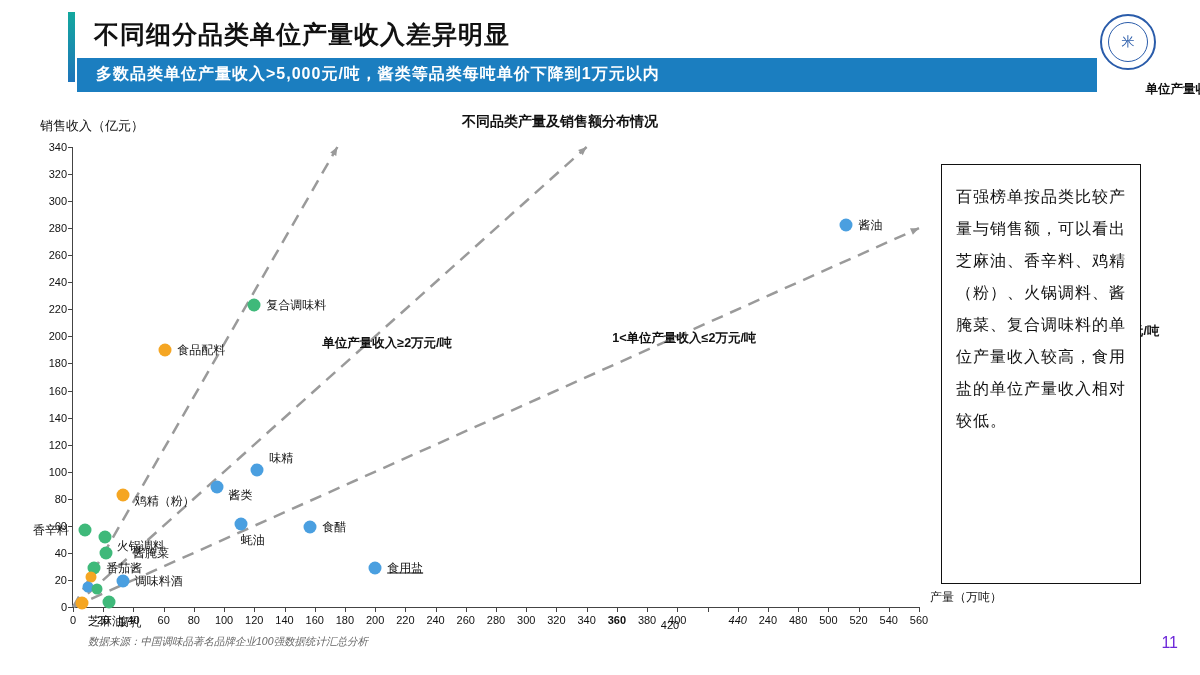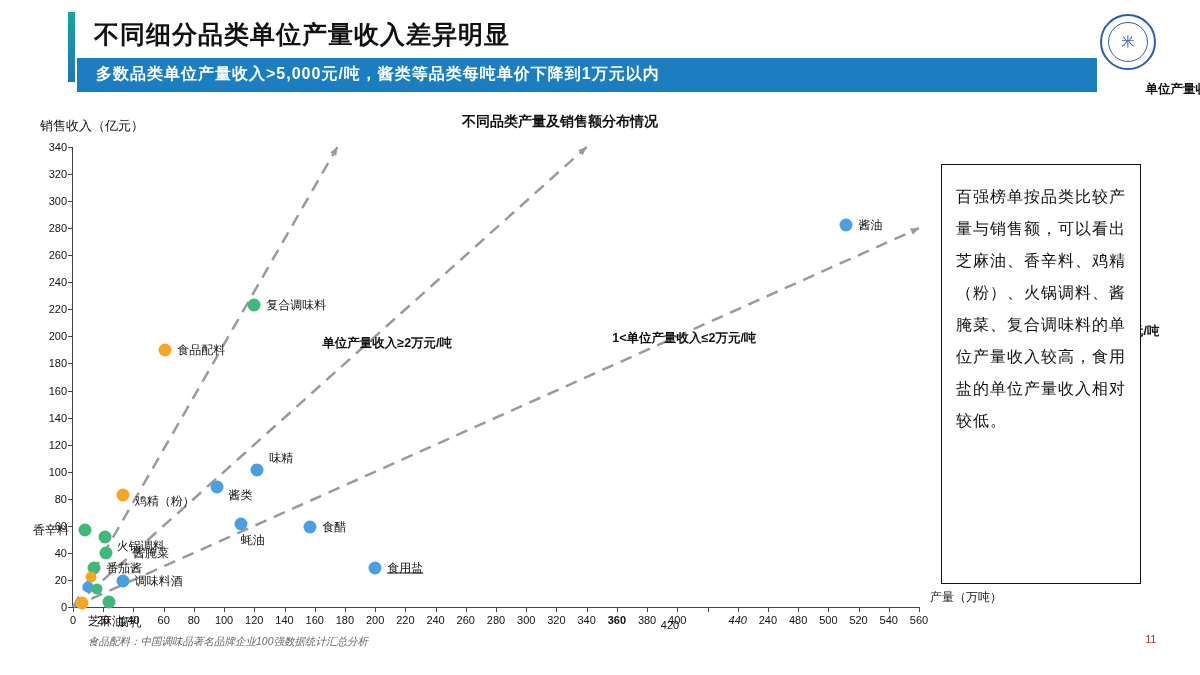--- a/index.html
+++ b/index.html
@@ -82,21 +82,21 @@
     position:absolute;left:941px;top:164px;width:200px;height:420px;
     border:1px solid #111;background:#fff;
     padding:16px 14px;box-sizing:border-box;
     font-size:16px;line-height:2.0;letter-spacing:1px;color:#111;
   }
   
   #source{
     position:absolute;left:88px;top:635px;font-size:10.5px;color:#666;font-style:italic;
   }
   #pagenum{
-    position:absolute;right:44px;top:634px;font-size:10px;color:#b91c1c;
+    position:absolute;right:22px;top:634px;font-size:16px;color:#6d28d9;
   }
 </style>
 </head>
 <body>
 
 <div id="header">
   <div id="accent-bar"></div>
   <div id="title">不同细分品类单位产量收入差异明显</div>
   <div id="subtitle-band"></div>
   <div id="subtitle">多数品类单位产量收入&gt;5,000元/吨，酱类等品类每吨单价下降到1万元以内</div>
@@ -250,14 +250,14 @@
       <div class="dot" style="left: 24.1714px; top: 442.412px; width: 11px; height: 11px; background: rgb(63, 185, 122);"></div>
       <div class="dot" style="left: 9.06429px; top: 455.941px; width: 13px; height: 13px; background: rgb(245, 166, 35);"></div>
       <div class="dot-label" style="left: 15.0643px; top: 473.941px;">芝麻油</div>
       <div class="dot" style="left: 36.2571px; top: 454.588px; width: 13px; height: 13px; background: rgb(63, 185, 122);"></div>
       <div class="dot-label" style="left: 44.2571px; top: 475px;">腐乳</div>
     </div>
 </div>
 
 <div id="note">百强榜单按品类比较产量与销售额，可以看出芝麻油、香辛料、鸡精（粉）、火锅调料、酱腌菜、复合调味料的单位产量收入较高，食用盐的单位产量收入相对较低。</div>
 
-<div id="source">食品配料：中国调味品著名品牌企业100强数据统计汇总分析</div>
+<div id="source">数据来源：中国调味品著名品牌企业100强数据统计汇总分析</div>
 <div id="pagenum">11</div>
 
 </body></html>

